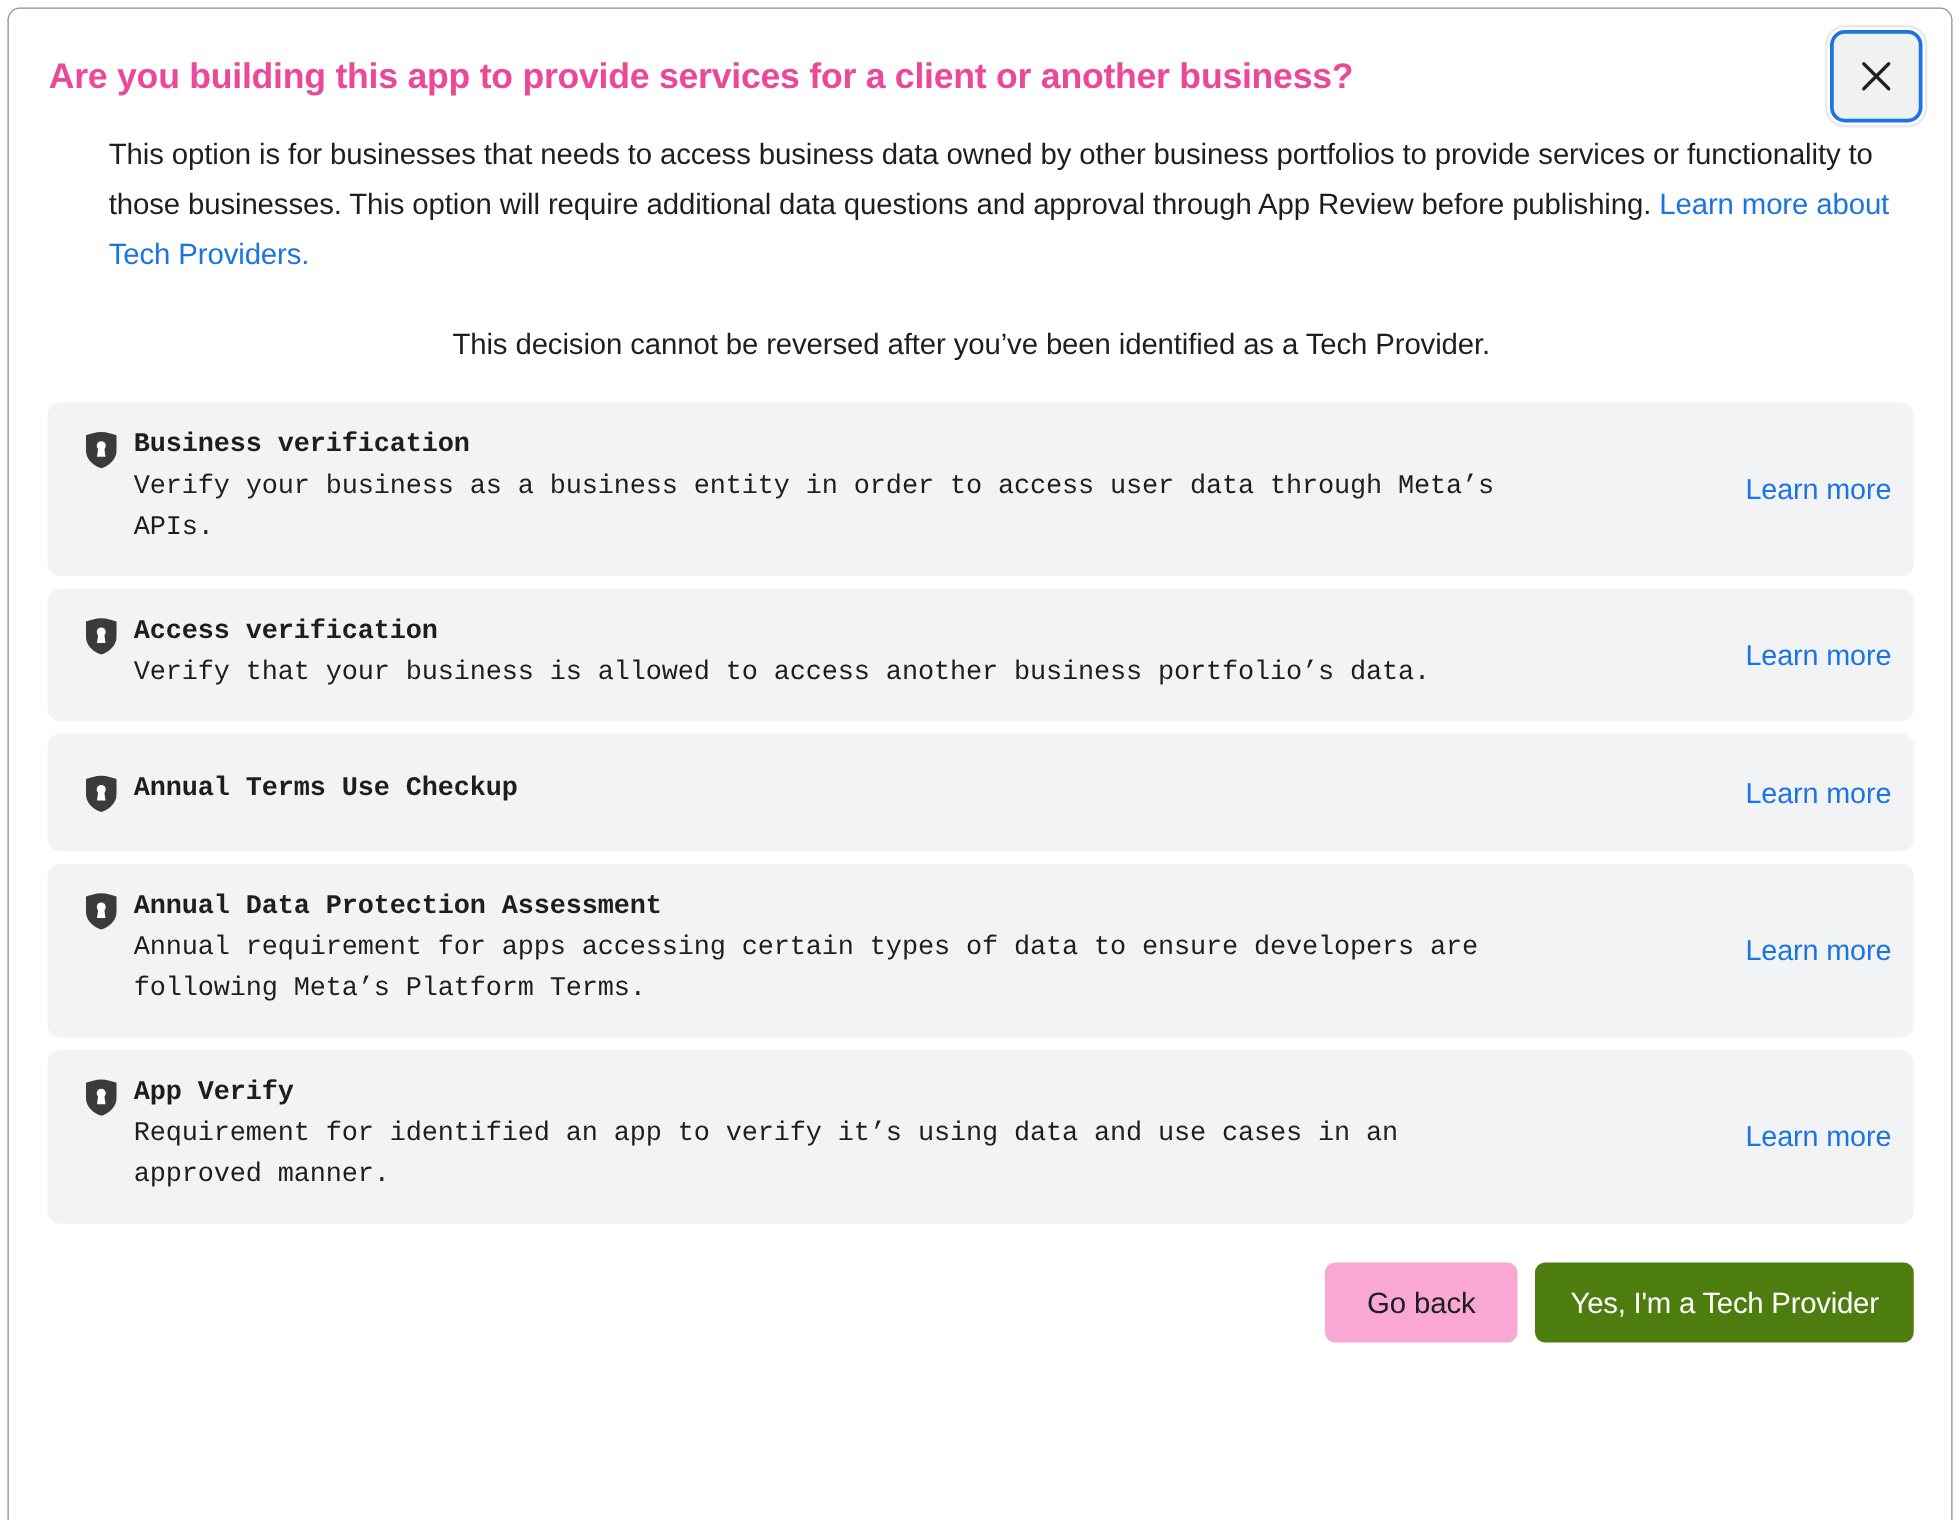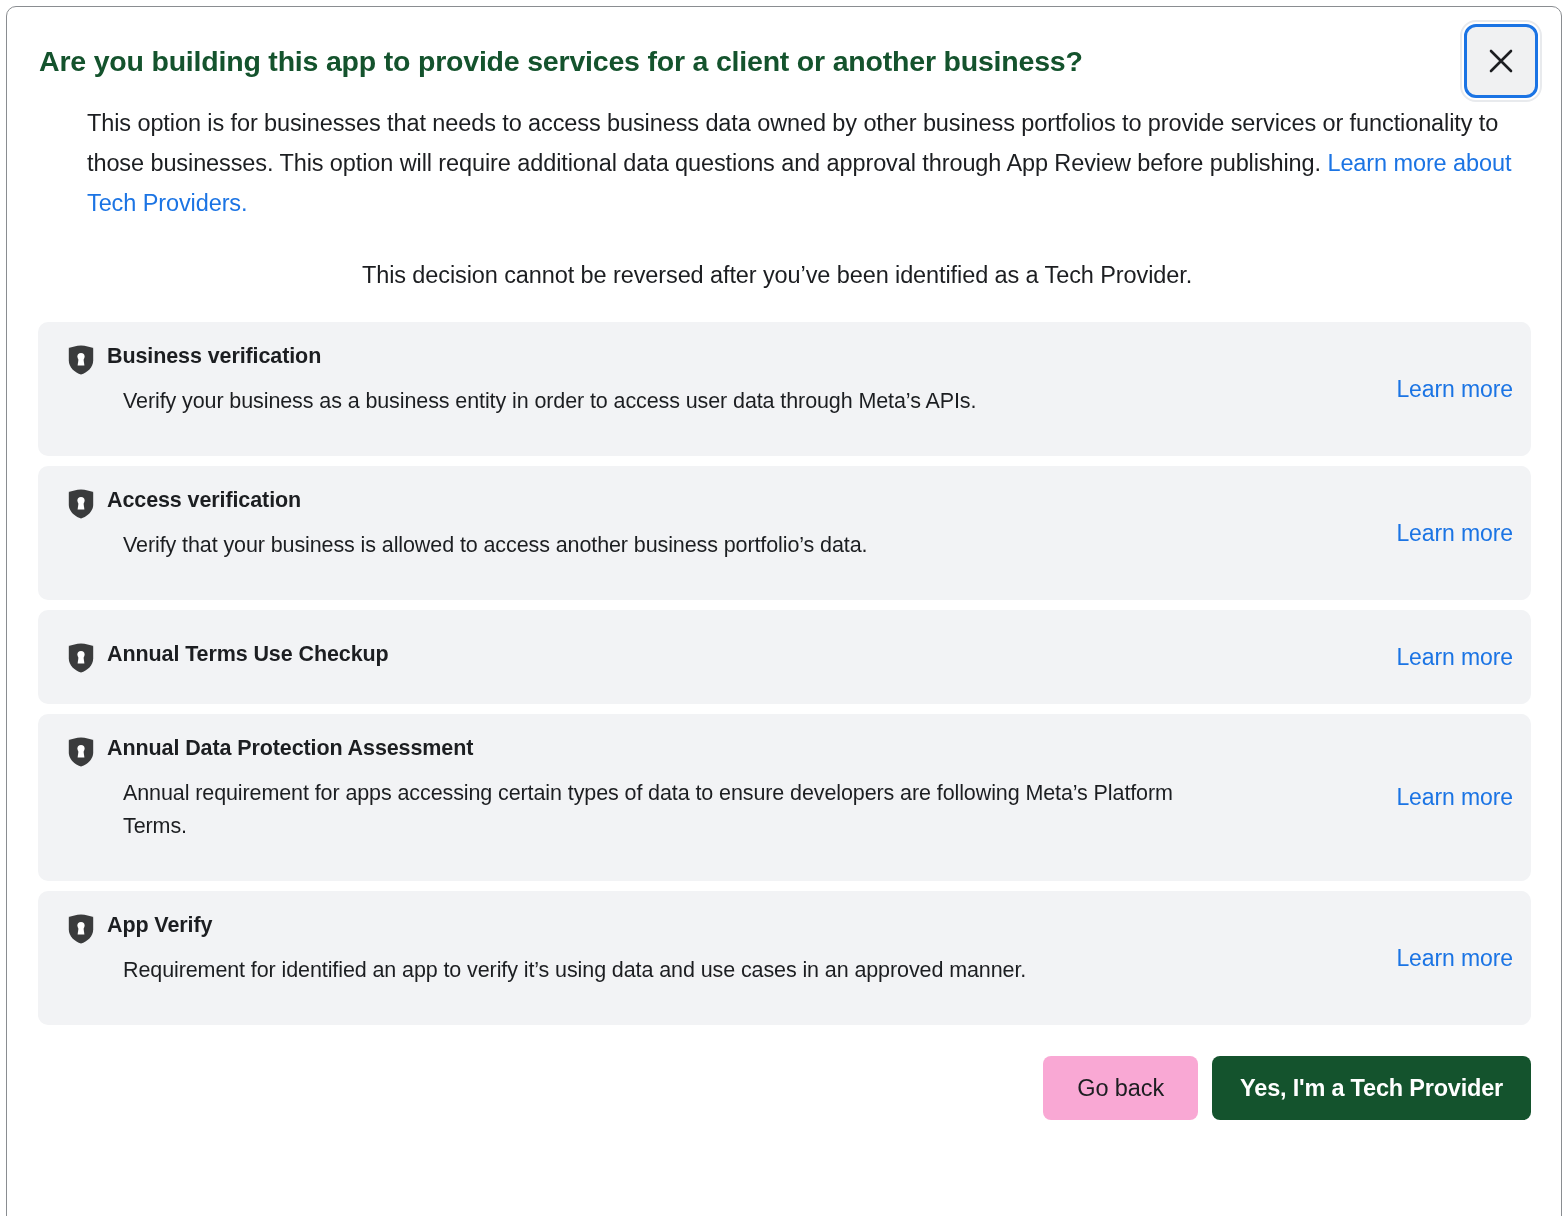--- a/index.html
+++ b/index.html
@@ -32,21 +32,21 @@
     padding: 0 30px 0 31px;
     position: relative;
     height: 100%;
     box-sizing: border-box;
   }
 
   
   .dialog-title {
     font-size: 28.5px;
     font-weight: bold;
-    color: #14532d;
+    color: #ec4899;
     letter-spacing: -0.2px;
     margin: 0;
     padding: 36px 160px 0 1px;
     line-height: 36px;
   }
 
   .close-button {
     position: absolute;
     right: 23px;
     top: 17px;
@@ -110,36 +110,36 @@
 
   .shield-icon {
     flex: 0 0 auto;
     width: 26px;
     height: 30px;
     margin-right: 13px;
     margin-top: 2px;
   }
   .shield-icon svg { display: block; }
 
-  .card-text { flex: 1 1 auto; min-width: 0; }
+  .card-text { flex: 1 1 auto; min-width: 0; font-family: Liberation Mono, monospace; }
 
   .card-title {
     font-size: 21.5px;
     font-weight: bold;
     color: #1c1e21;
     line-height: 26px;
     margin: 0 0 4px 0;
     letter-spacing: -0.1px;
   }
 
   .card-desc {
     font-size: 21.5px;
     color: #1c1e21;
     line-height: 33px;
-    margin: 16px;
+    margin: 0;
     letter-spacing: -0.1px;
     max-width: 1105px;
   }
 
   .card-link {
     flex: 0 0 auto;
     color: #1b74e4;
     font-size: 23px;
     text-decoration: none;
     white-space: nowrap;
@@ -169,24 +169,24 @@
   .btn-secondary {
     background: #f9a8d4;
     color: #1c1e21;
     font-size: 23.5px;
     font-weight: normal;
     padding: 0 34px;
     letter-spacing: -0.1px;
   }
 
   .btn-primary {
-    background: #14532d;
+    background: #4d7c0f;
     color: #ffffff;
     font-size: 23.5px;
-    font-weight: bold;
+    font-weight: normal;
     padding: 0 28px;
     letter-spacing: -0.2px;
     text-align: center;
   }
 </style>
 </head>
 <body>
 
 <div class="dialog">
   <div class="dialog-inner">

